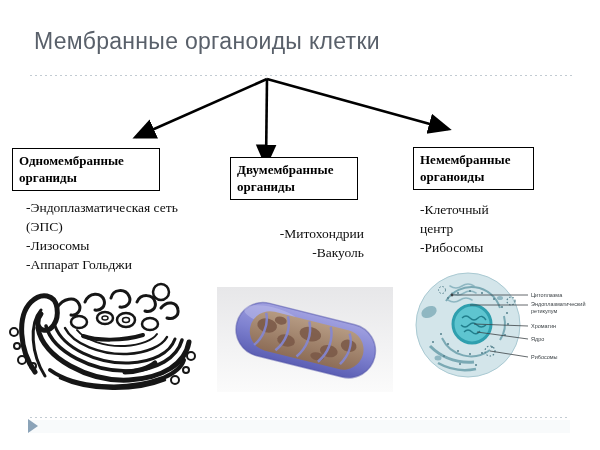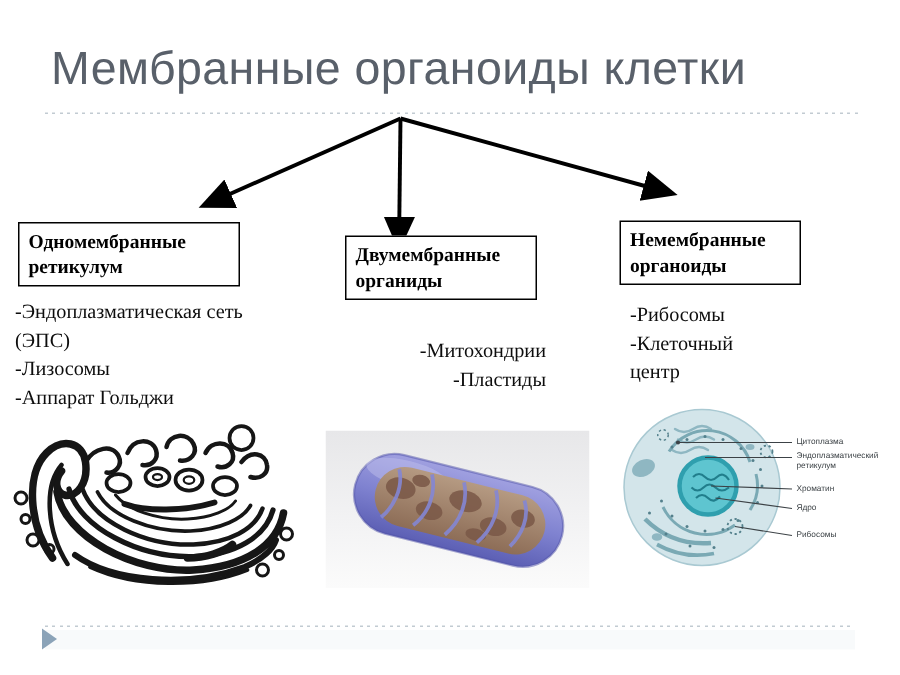--- a/index.html
+++ b/index.html
@@ -1,20 +1,20 @@
 <!DOCTYPE html>
 <html><head>
 <meta charset="utf-8">
 <style>
   html,body{margin:0;padding:0;background:#ffffff;}
   .slide{position:relative;width:600px;height:450px;background:#ffffff;overflow:hidden;
          font-family:"Liberation Serif",serif;}
   
   .title{position:absolute;left:34px;top:28px;width:540px;
-         font-family:"Liberation Sans",sans-serif;font-size:31px;font-weight:400;
+         font-family:"Liberation Sans",sans-serif;font-size:23px;font-weight:400;
          color:#59606a;letter-spacing:.3px;}
   .divider{position:absolute;height:1px;
            background:repeating-linear-gradient(90deg,#c2cbd2 0 2px,transparent 2px 5px);}
   .divider.top{left:30px;top:75px;width:542px;}
   .divider.bottom{left:30px;top:417px;width:540px;}
   .footer-strip{position:absolute;left:30px;top:420px;width:540px;height:13px;
                 background:#f3f5f7;opacity:.55;}
   .footer-triangle{position:absolute;left:28px;top:419px;width:0;height:0;
                    border-top:7px solid transparent;border-bottom:7px solid transparent;
                    border-left:10px solid #8ba3b8;}
@@ -22,21 +22,21 @@
   .arrows{position:absolute;left:0;top:0;pointer-events:none;}
   
   .cat-box{position:absolute;border:1px solid #000;background:#fff;
            font-weight:bold;font-size:13px;line-height:1.3;color:#000;
            padding:4px 5px 3px 6px;}
   .cat-box.left{left:12px;top:148px;width:135px;}
   .cat-box.mid{left:230px;top:157px;width:115px;}
   .cat-box.right{left:413px;top:147px;width:108px;}
   
   .blist{position:absolute;font-size:13.5px;line-height:19px;color:#0d0d0d;}
-  .blist.left{left:10px;top:198px;width:152px;}
+  .blist.left{left:26px;top:198px;width:152px;}
   .blist.mid{left:234px;top:224px;width:130px;text-align:right;}
   .blist.right{left:420px;top:200px;width:105px;}
   
   .fig{position:absolute;}
   .fig.golgi{left:5px;top:280px;}
   .fig.mito{left:217px;top:287px;}
   .fig.cell{left:408px;top:268px;width:192px;height:120px;}
   .cell-label{position:absolute;left:123px;width:68px;font-family:"Liberation Sans",sans-serif;
               font-size:5.5px;line-height:1.25;color:#3c4246;}
   .cell-label.l1{top:24px;} .cell-label.l2{top:33px;} .cell-label.l3{top:55px;}
@@ -56,36 +56,36 @@
         <path d="M0,0 L9,4 L0,8 z" fill="#000"></path>
       </marker>
     </defs>
     <g stroke="#000" stroke-width="2.6" fill="none">
       <path d="M267,79 L136,137" marker-end="url(#ah)"></path>
       <path d="M267,79 L266,164" marker-end="url(#ah)"></path>
       <path d="M267,79 L448,129" marker-end="url(#ah)"></path>
     </g>
   </svg>
 
-  <div class="cat-box left">Одномембранные ретикулум</div>
+  <div class="cat-box left">Одномембранные органиды</div>
   <div class="cat-box mid">Двумембранные органиды</div>
   <div class="cat-box right">Немембранные органоиды</div>
 
   <div class="blist left">
     <div>-Эндоплазматическая сеть (ЭПС)</div>
     <div>-Лизосомы</div>
     <div>-Аппарат Гольджи</div>
   </div>
   <div class="blist mid">
     <div>-Митохондрии</div>
-    <div>-Пластиды</div>
+    <div>-Вакуоль</div>
   </div>
   <div class="blist right">
+    <div>-Клеточный центр</div>
     <div>-Рибосомы</div>
-    <div>-Клеточный центр</div>
   </div>
 
   <svg class="fig golgi" width="192" height="115" viewBox="0 0 192 115">
     <g stroke="#161616" fill="none" stroke-linecap="round">
 
       <path d="M30,92 C14,70 12,36 26,22 C36,12 50,14 52,28 C54,42 46,52 38,50 C32,48 31,40 36,34" stroke-width="5"></path>
       <path d="M40,96 C26,74 24,44 36,30" stroke-width="3"></path>
 
       <path d="M33,48 C38,78 84,102 124,100 C158,98 180,84 184,62" stroke-width="5"></path>
       <path d="M41,46 C48,72 88,92 124,91 C152,90 172,78 177,60" stroke-width="3.5"></path>

